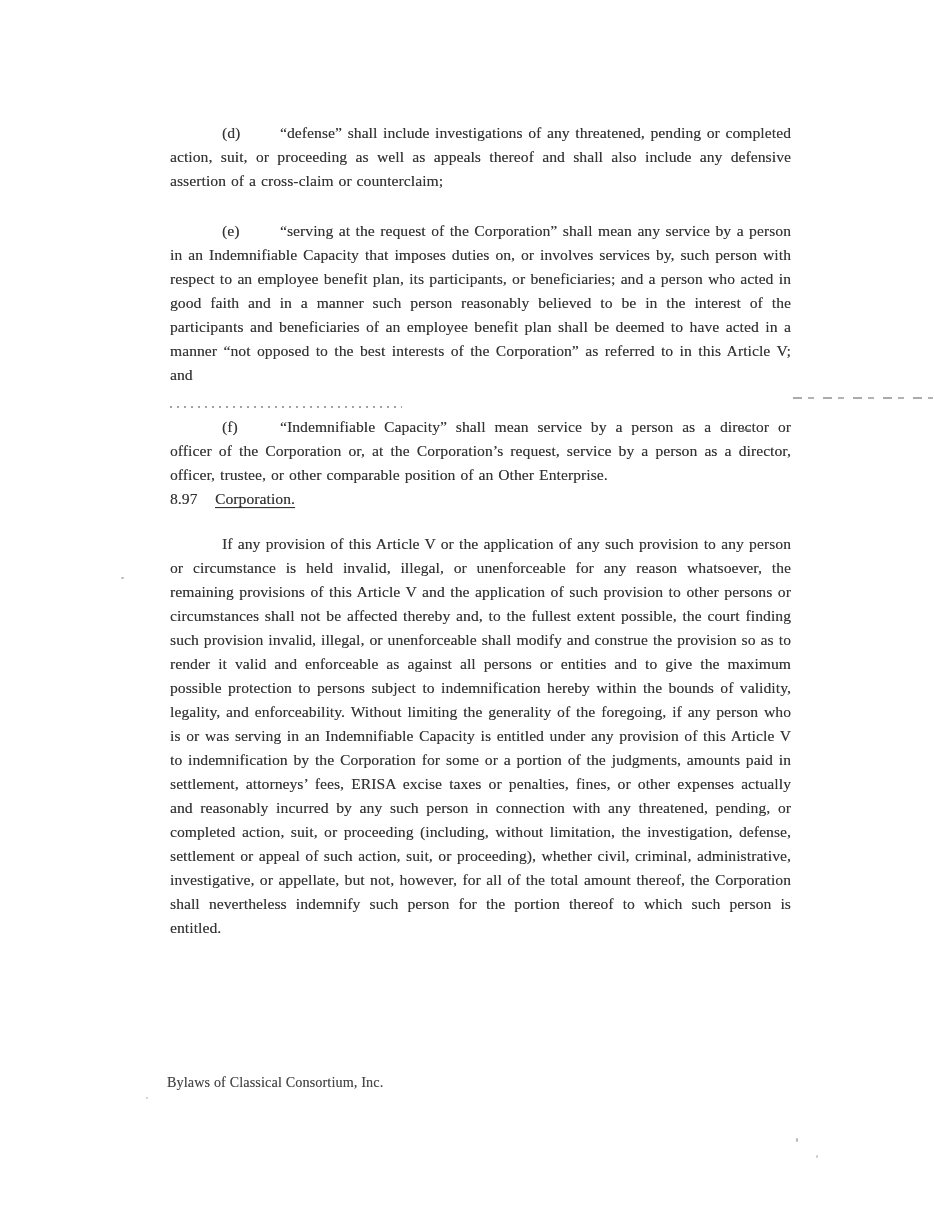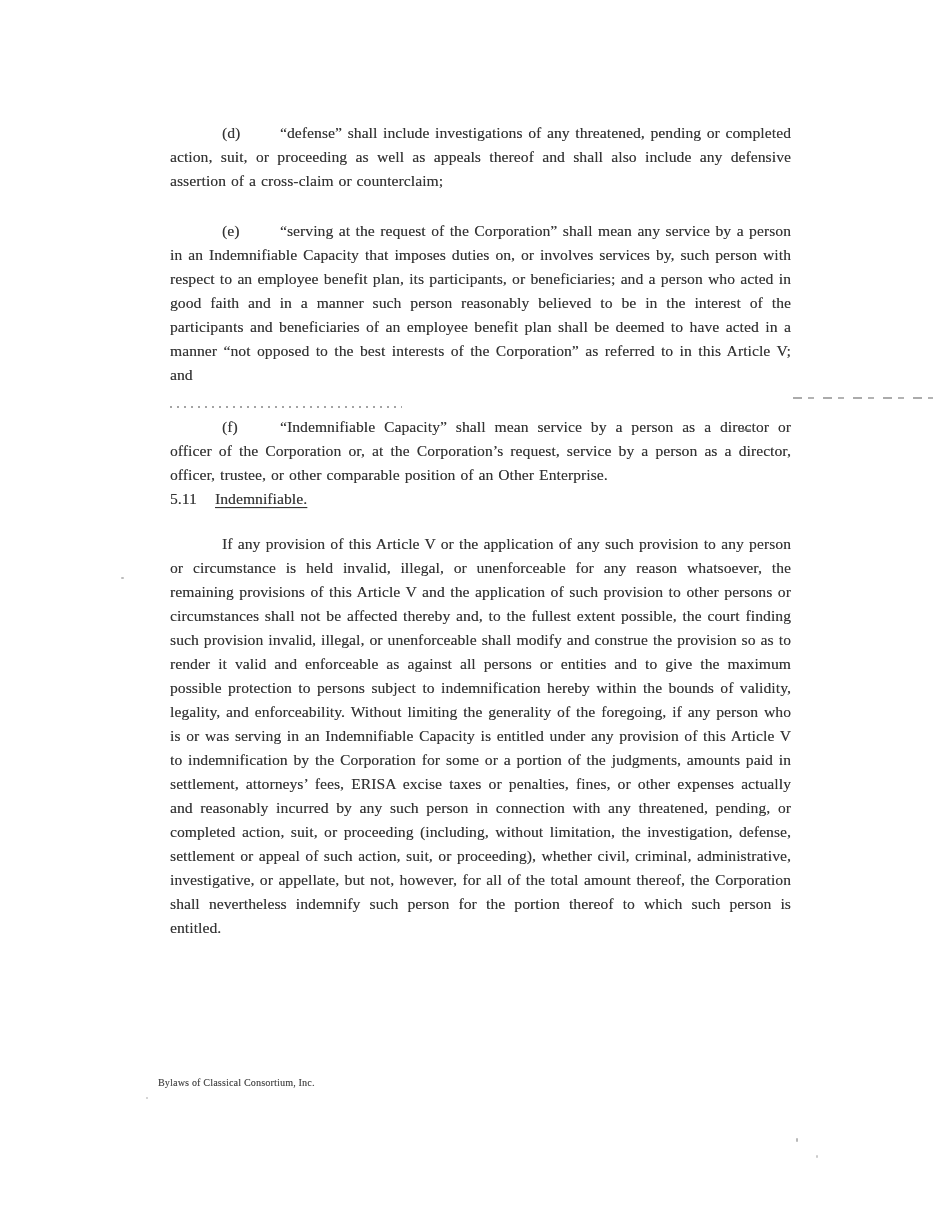--- a/index.html
+++ b/index.html
@@ -40,23 +40,23 @@
   }
   .heading { margin: 0 0 21px 0; text-indent: 0; }
   .hnum { display: inline-block; width: 45px; }
   .htitle {
     text-decoration: underline;
     text-underline-offset: 2.5px;
     text-decoration-thickness: 1px;
   }
   .footer {
     position: absolute;
-    left: 158px;
+    left: 167px;
     top: 1076px;
-    font-size: 10px;
+    font-size: 14px;
     line-height: 13px;
     color: #474747;
     letter-spacing: 0.2px;
     text-shadow: 0.2px 0.2px 0.3px rgba(60,60,60,0.5);
     filter: blur(0.2px);
   }
   
   .artifact { position: absolute; pointer-events: none; }
   .dash-trail {
     top: 397px; left: 793px; width: 140px; height: 2px;
@@ -84,21 +84,21 @@
 <div class="page">
 
   <div class="content">
 
     <p class="para para-d"><span class="plabel">(d)</span><span>“defense” shall include investigations of any threatened, pending or completed action, suit, or proceeding as well as appeals thereof and shall also include any defensive assertion of a cross-claim or counterclaim;</span></p>
 
     <p class="para para-e"><span class="plabel">(e)</span><span>“serving at the request of the Corporation” shall mean any service by a person in an Indemnifiable Capacity that imposes duties on, or involves services by, such person with respect to an employee benefit plan, its participants, or beneficiaries; and a person who acted in good faith and in a manner such person reasonably believed to be in the interest of the participants and beneficiaries of an employee benefit plan shall be deemed to have acted in a manner “not opposed to the best interests of the Corporation” as referred to in this Article V; and</span></p>
 
     <p class="para para-f"><span class="plabel">(f)</span><span>“Indemnifiable Capacity” shall mean service by a person as a director or officer of the Corporation or, at the Corporation’s request, service by a person as a director, officer, trustee, or other comparable position of an Other Enterprise.</span></p>
 
-    <p class="heading"><span class="hnum">5.11</span><span class="htitle">Indemnifiable.</span></p>
+    <p class="heading"><span class="hnum">8.97</span><span class="htitle">Corporation.</span></p>
 
     <p class="para"><span>If any provision of this Article V or the application of any such provision to any person or circumstance is held invalid, illegal, or unenforceable for any reason whatsoever, the remaining provisions of this Article V and the application of such provision to other persons or circumstances shall not be affected thereby and, to the fullest extent possible, the court finding such provision invalid, illegal, or unenforceable shall modify and construe the provision so as to render it valid and enforceable as against all persons or entities and to give the maximum possible protection to persons subject to indemnification hereby within the bounds of validity, legality, and enforceability. Without limiting the generality of the foregoing, if any person who is or was serving in an Indemnifiable Capacity is entitled under any provision of this Article V to indemnification by the Corporation for some or a portion of the judgments, amounts paid in settlement, attorneys’ fees, ERISA excise taxes or penalties, fines, or other expenses actually and reasonably incurred by any such person in connection with any threatened, pending, or completed action, suit, or proceeding (including, without limitation, the investigation, defense, settlement or appeal of such action, suit, or proceeding), whether civil, criminal, administrative, investigative, or appellate, but not, however, for all of the total amount thereof, the Corporation shall nevertheless indemnify such person for the portion thereof to which such person is entitled.</span></p>
 
   </div>
 
   <div class="footer">Bylaws of Classical Consortium, Inc.</div>
 
   <div class="artifact dash-trail"></div>
   <div class="artifact dotted-underline"></div>
   <div class="artifact dash-mid"></div>

